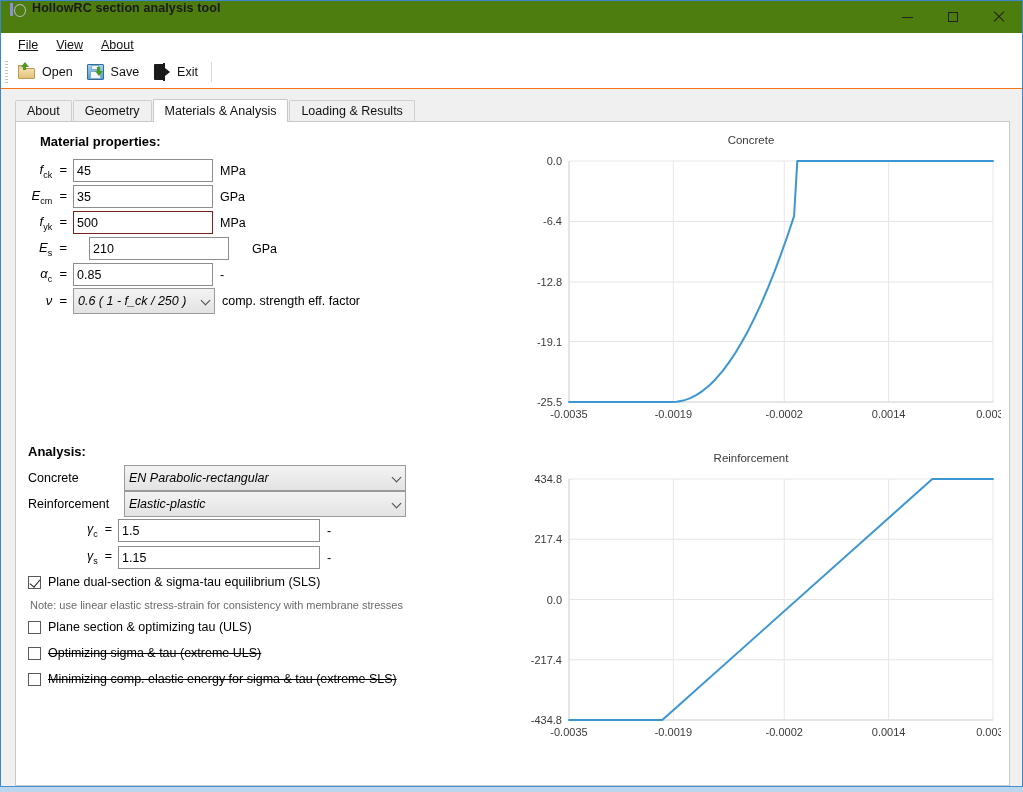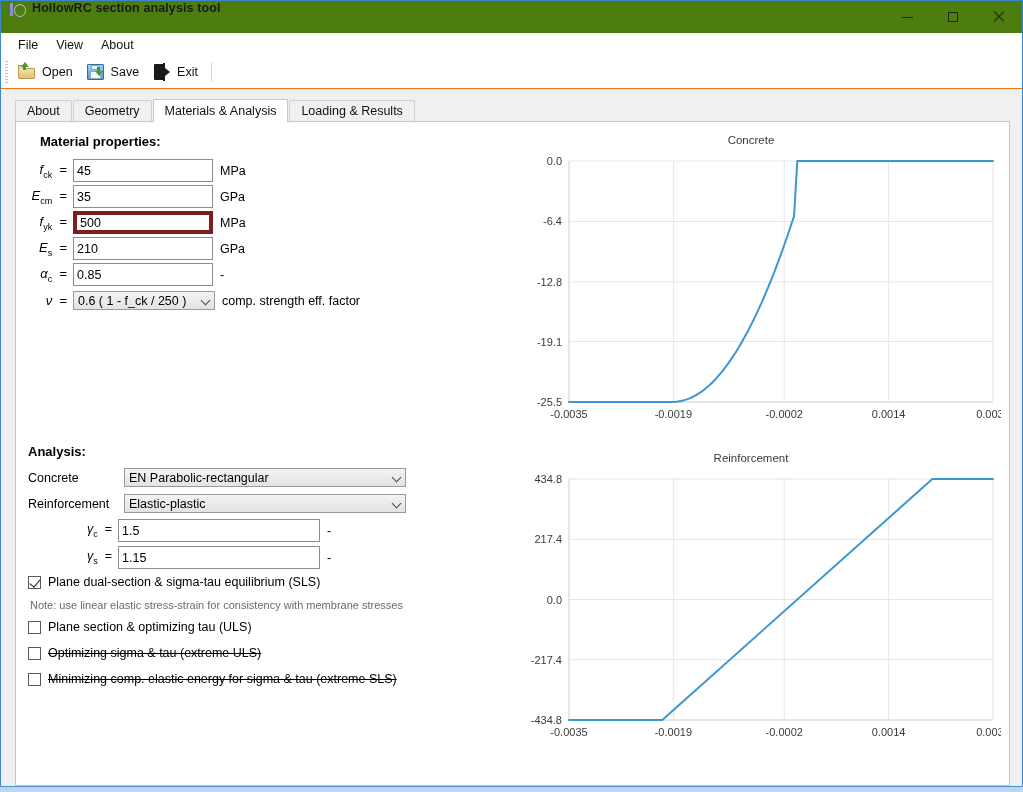--- a/index.html
+++ b/index.html
@@ -50,21 +50,21 @@
   }
   .glyph-close:before{transform:rotate(45deg);}
   .glyph-close:after{transform:rotate(-45deg);}
 
   
   .menubar{
     height:23px;flex:0 0 23px;background:#ffffff;
     display:flex;align-items:center;padding-left:8px;
   }
   .menu-item{
-    padding:2px 9px;font-size:12.5px;color:#111;
+    padding:2px 9px;font-size:12.5px;color:#111;text-decoration:underline;
   }
 
   
   .toolbar{
     height:32px;flex:0 0 32px;background:#ffffff;
     border-bottom:1px solid #f97316;
     display:flex;align-items:center;padding-left:4px;
     position:relative;
   }
   .grip{
@@ -137,29 +137,29 @@
     padding-right:6px;white-space:nowrap;
   }
   .flabel i{font-style:italic;}
   .flabel sub{font-size:9px;}
   .tinput{
     width:140px;height:23px;box-sizing:border-box;
     border:1px solid #8d8d8d;background:#fff;
     font-family:"Liberation Sans",sans-serif;font-size:12.5px;color:#000;
     padding:0 3px;outline:none;
   }
-  .tinput.focused{border:4px solid #7f1d1d;}
+  .tinput.focused{border:1px solid #7f1d1d;}
   .unit{padding-left:7px;font-size:12.5px;color:#000;white-space:nowrap;}
 
   .combo{
-    height:19px;box-sizing:border-box;
+    height:26px;box-sizing:border-box;
     border:1px solid #9a9a9a;
     background:linear-gradient(#f3f3f3,#e3e3e3);
     display:flex;align-items:center;
-    font-size:12.5px;color:#000;padding:0 0 0 4px;position:relative;
+    font-size:12.5px;color:#000;padding:0 0 0 4px;position:relative;font-style:italic;
   }
   .combo .cb-text{flex:1 1 auto;white-space:nowrap;overflow:hidden;}
   .combo .cb-arrow{
     width:17px;flex:0 0 17px;display:flex;align-items:center;justify-content:center;
   }
   .chev{display:block;width:7px;height:7px;position:relative;}
   .chev:before{
     content:"";position:absolute;left:0;top:0px;width:6px;height:6px;
     border-left:1.3px solid #4a4a4a;border-bottom:1.3px solid #4a4a4a;
     transform:rotate(-45deg);
@@ -286,21 +286,21 @@
       <input class="tinput" type="text" value="35" style="">
       <div class="unit">GPa</div>
     </div>
 
     <div class="frow" style="left:6px;top:90px;">
       <div class="flabel"><i>f</i><sub>yk</sub> &nbsp;=</div>
       <input class="tinput focused" type="text" value="500" style="">
       <div class="unit">MPa</div>
     </div>
 
-    <div class="frow" style="left:6px;top:116px;">
+    <div class="frow" style="left:6px;top:116px;gap:16px;">
       <div class="flabel"><i>E</i><sub>s</sub> &nbsp;=</div>
       <input class="tinput" type="text" value="210" style="">
       <div class="unit">GPa</div>
     </div>
 
     <div class="frow" style="left:6px;top:142px;">
       <div class="flabel"><i>α</i><sub>c</sub> &nbsp;=</div>
       <input class="tinput" type="text" value="0.85" style="">
       <div class="unit">-</div>
     </div>

